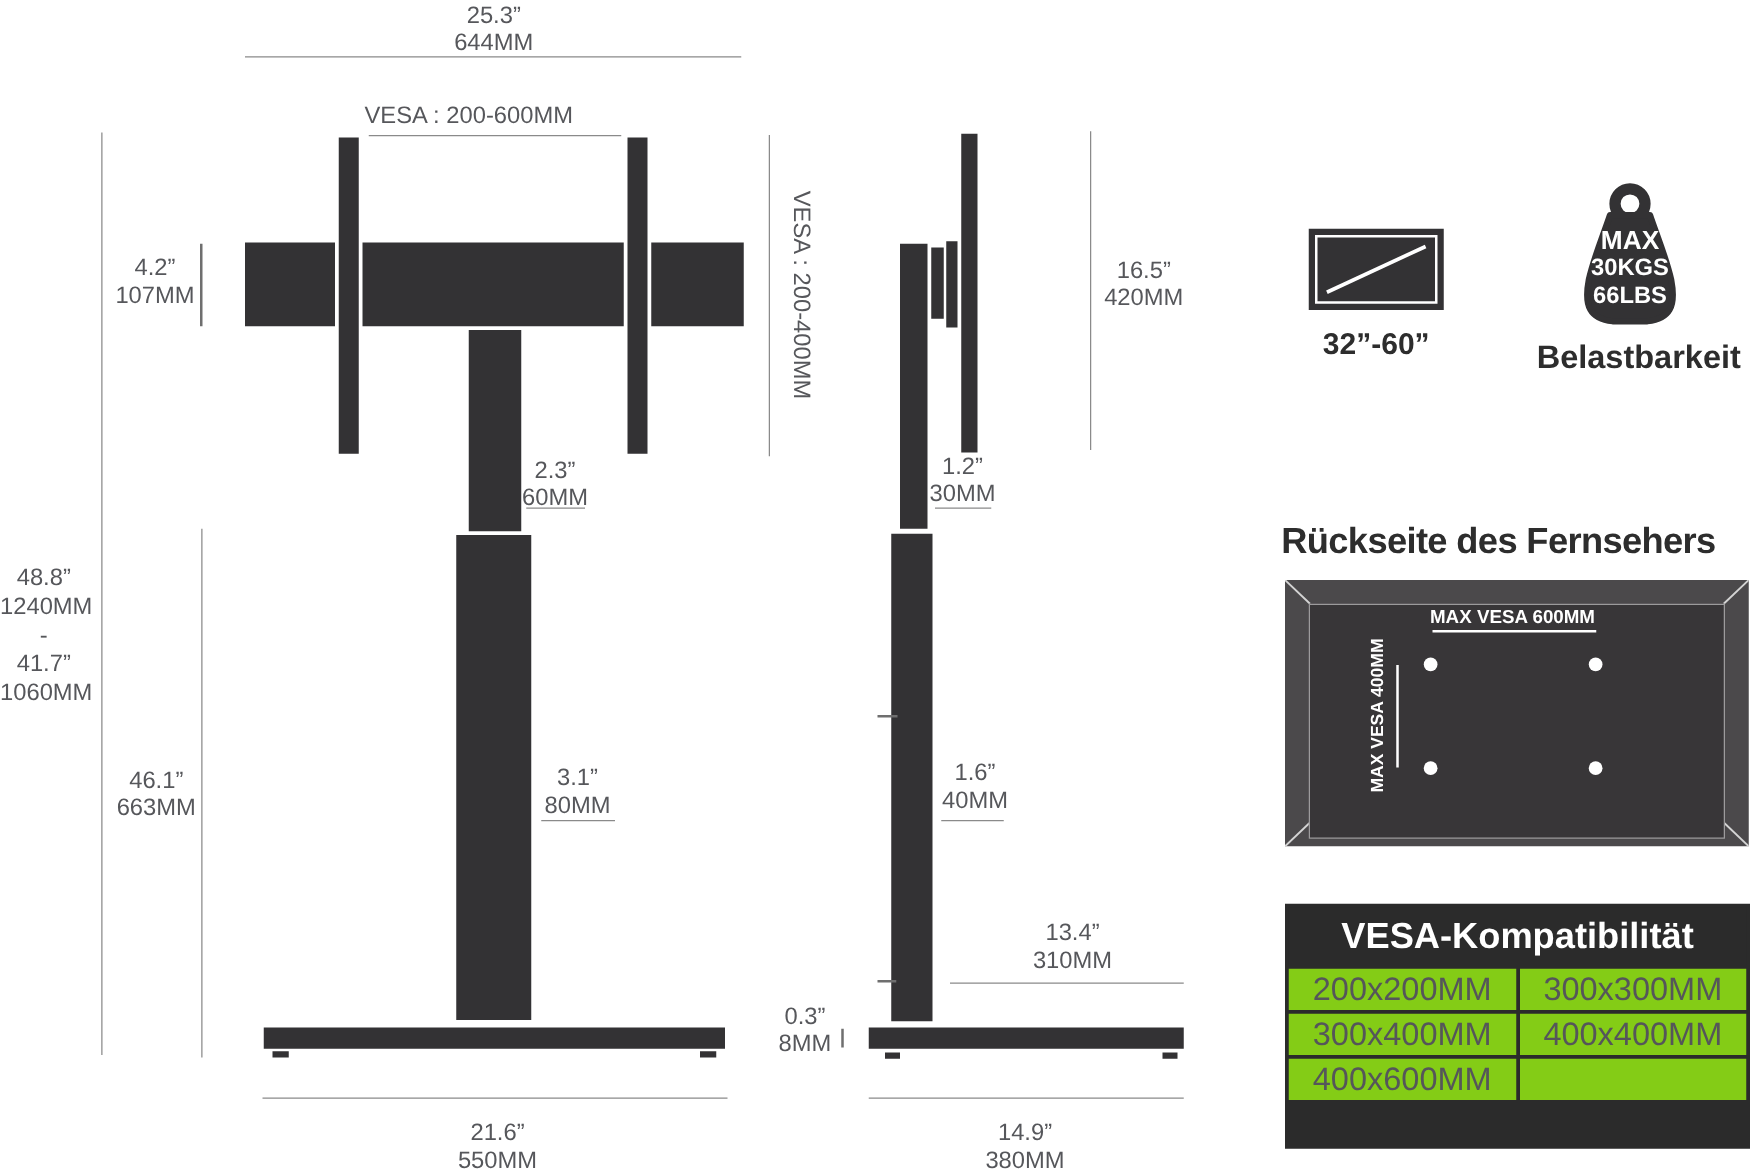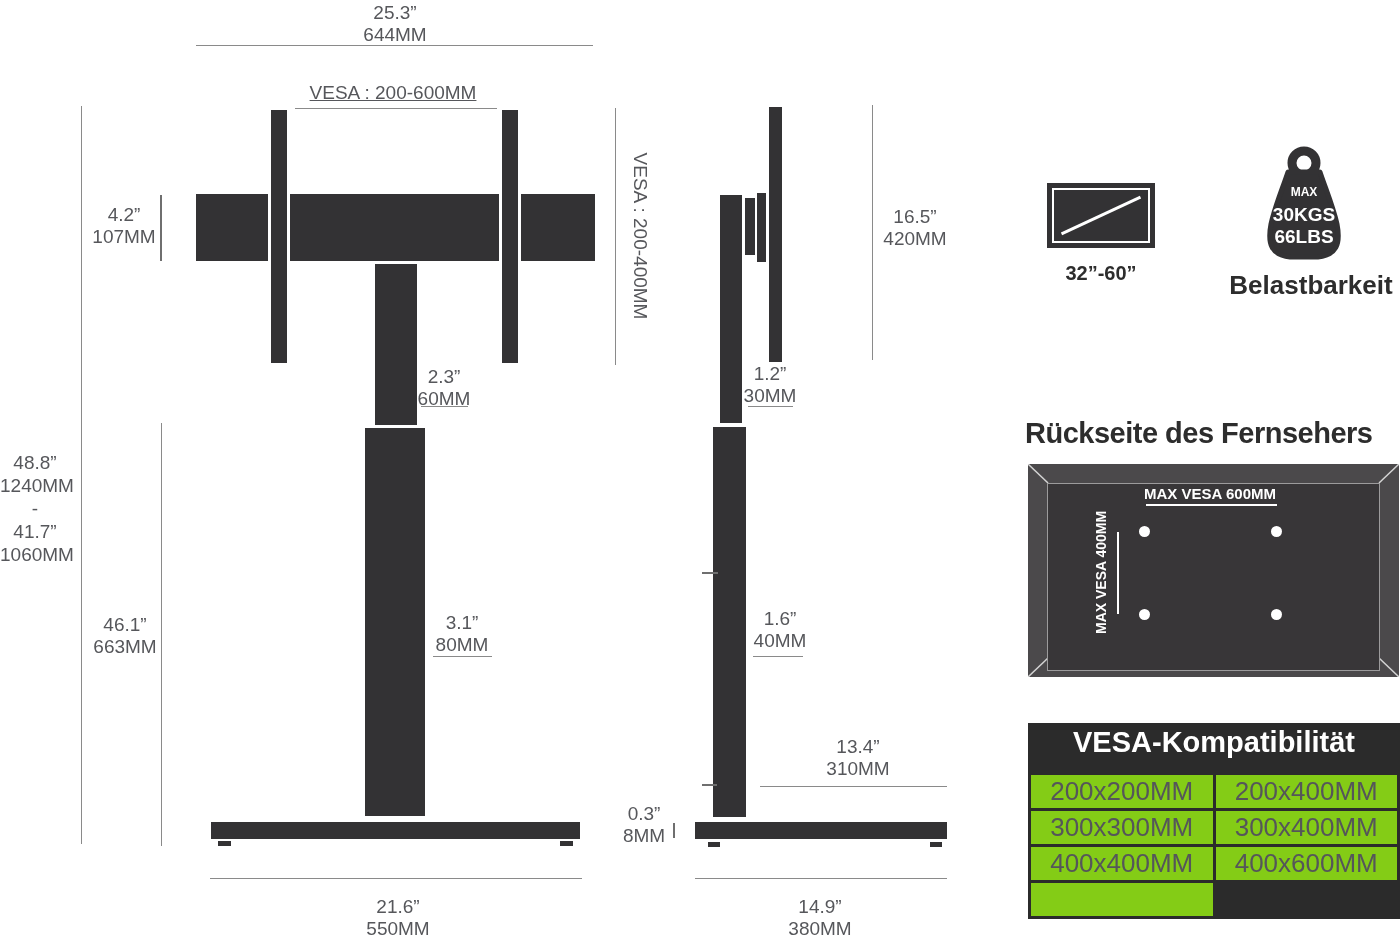--- a/index.html
+++ b/index.html
@@ -19,39 +19,39 @@
   .rotm90{transform:rotate(-90deg);transform-origin:center center;}
   
   .tvback-outer{position:absolute;background:#4b494b;}
   .tvback-inner{position:absolute;background:#383638;border:1px solid rgba(255,255,255,.5);box-sizing:border-box;}
   .hole{position:absolute;width:11px;height:11px;border-radius:50%;background:#ffffff;}
   .panel-white{color:#ffffff;font-weight:bold;position:absolute;text-align:center;white-space:nowrap;}
   
   .vtable{position:absolute;background:#2b2b2b;padding:3px;display:grid;
           grid-template-columns:1fr 1fr;grid-template-rows:46px 33px 33px 33px 33px;gap:3px;box-sizing:border-box;}
   .vtable .thead{grid-column:1 / span 2;background:#2b2b2b;color:#ffffff;font-weight:bold;font-size:29px;
-          display:flex;align-items:flex-start;justify-content:center;white-space:nowrap;}
+          display:flex;align-items:center;justify-content:center;white-space:nowrap;}
   .vtable .cell{background:#84cc16;color:#55565a;font-size:26px;display:flex;align-items:center;justify-content:center;white-space:nowrap;}
   .wtext{position:absolute;color:#ffffff;font-weight:bold;text-align:center;}
   .wtext span{display:block;}
 </style>
 </head>
 <body>
 
 <div id="canvas">
 
   <div>
 
     <div class="dim" style="left:315px;top:2px;width:160px;">
       <span>25.3”</span>
       <span>644MM</span>
     </div>
     <div class="hline" style="left:196px;top:45px;width:397px;"></div>
 
-    <div class="dim" style="left:283px;top:82px;width:220px;text-decoration:underline;">
+    <div class="dim" style="left:265px;top:82px;width:220px;">
       <span>VESA : 200-600MM</span>
     </div>
     <div class="hline" style="left:295px;top:108px;width:202px;"></div>
 
     <div class="vline" style="left:81px;top:106px;height:738px;"></div>
     <div class="vline" style="left:161px;top:423px;height:423px;"></div>
     <div class="tick" style="left:160px;top:195px;width:2px;height:66px;"></div>
 
     <div class="dim" style="left:88px;top:204px;width:72px;">
       <span>4.2”</span>
@@ -156,30 +156,30 @@
 
   <div>
 
     <div class="abs" style="left:1047px;top:183px;width:108px;height:65px;background:#333234;">
       <div class="abs" style="left:5px;top:5px;right:5px;bottom:5px;border:2px solid #ffffff;">
         <svg width="100%" height="100%">
           <line x1="8%" y1="86%" x2="92%" y2="14%" stroke="#ffffff" stroke-width="3"></line>
         </svg>
       </div>
     </div>
-    <div class="bigblack" style="left:1040px;top:262px;width:122px;font-size:20px;">
+    <div class="bigblack" style="left:1040px;top:262px;width:122px;font-size:24px;">
       <span>32”-60”</span>
     </div>
 
     <svg class="abs" style="left:1254px;top:146px;" width="100" height="116" viewBox="0 0 100 116">
       <circle cx="50" cy="17" r="12" fill="none" stroke="#333234" stroke-width="9"></circle>
       <path d="M34 26 L66 26 C72 44 79 60 83 78 C87 99 82 109 64 111 L36 111 C18 109 13 99 17 78 C21 60 28 44 34 26 Z" fill="#333234" stroke="#333234" stroke-width="5" stroke-linejoin="round"></path>
     </svg>
     <div class="wtext" style="left:1254px;top:182px;width:100px;">
-      <span style="font-size:12px;line-height:21px;">MAX</span>
+      <span style="font-size:21px;line-height:21px;">MAX</span>
       <span style="font-size:19px;line-height:23px;">30KGS</span>
       <span style="font-size:19px;line-height:22px;">66LBS</span>
     </div>
     <div class="bigblack" style="left:1225px;top:270px;width:172px;font-size:26px;">
       <span>Belastbarkeit</span>
     </div>
   </div>
 
   <div>
     <div class="bigblack" style="left:1025px;top:417px;width:375px;font-size:29px;text-align:left;letter-spacing:-0.5px;">
@@ -210,21 +210,20 @@
     <div class="hole" style="left:1271px;top:526px;"></div>
     <div class="hole" style="left:1139px;top:609px;"></div>
     <div class="hole" style="left:1271px;top:609px;"></div>
   </div>
 
   <div class="vtable" style="left:1028px;top:723px;width:372px;height:196px;">
     <div class="thead">
       <span>VESA-Kompatibilität</span>
     </div>
     <div class="cell">200x200MM</div>
-    <div class="cell">200x400MM</div>
     <div class="cell">300x300MM</div>
     <div class="cell">300x400MM</div>
     <div class="cell">400x400MM</div>
     <div class="cell">400x600MM</div>
     <div class="cell"></div>
   </div>
 
 </div>
 
 </body></html>

